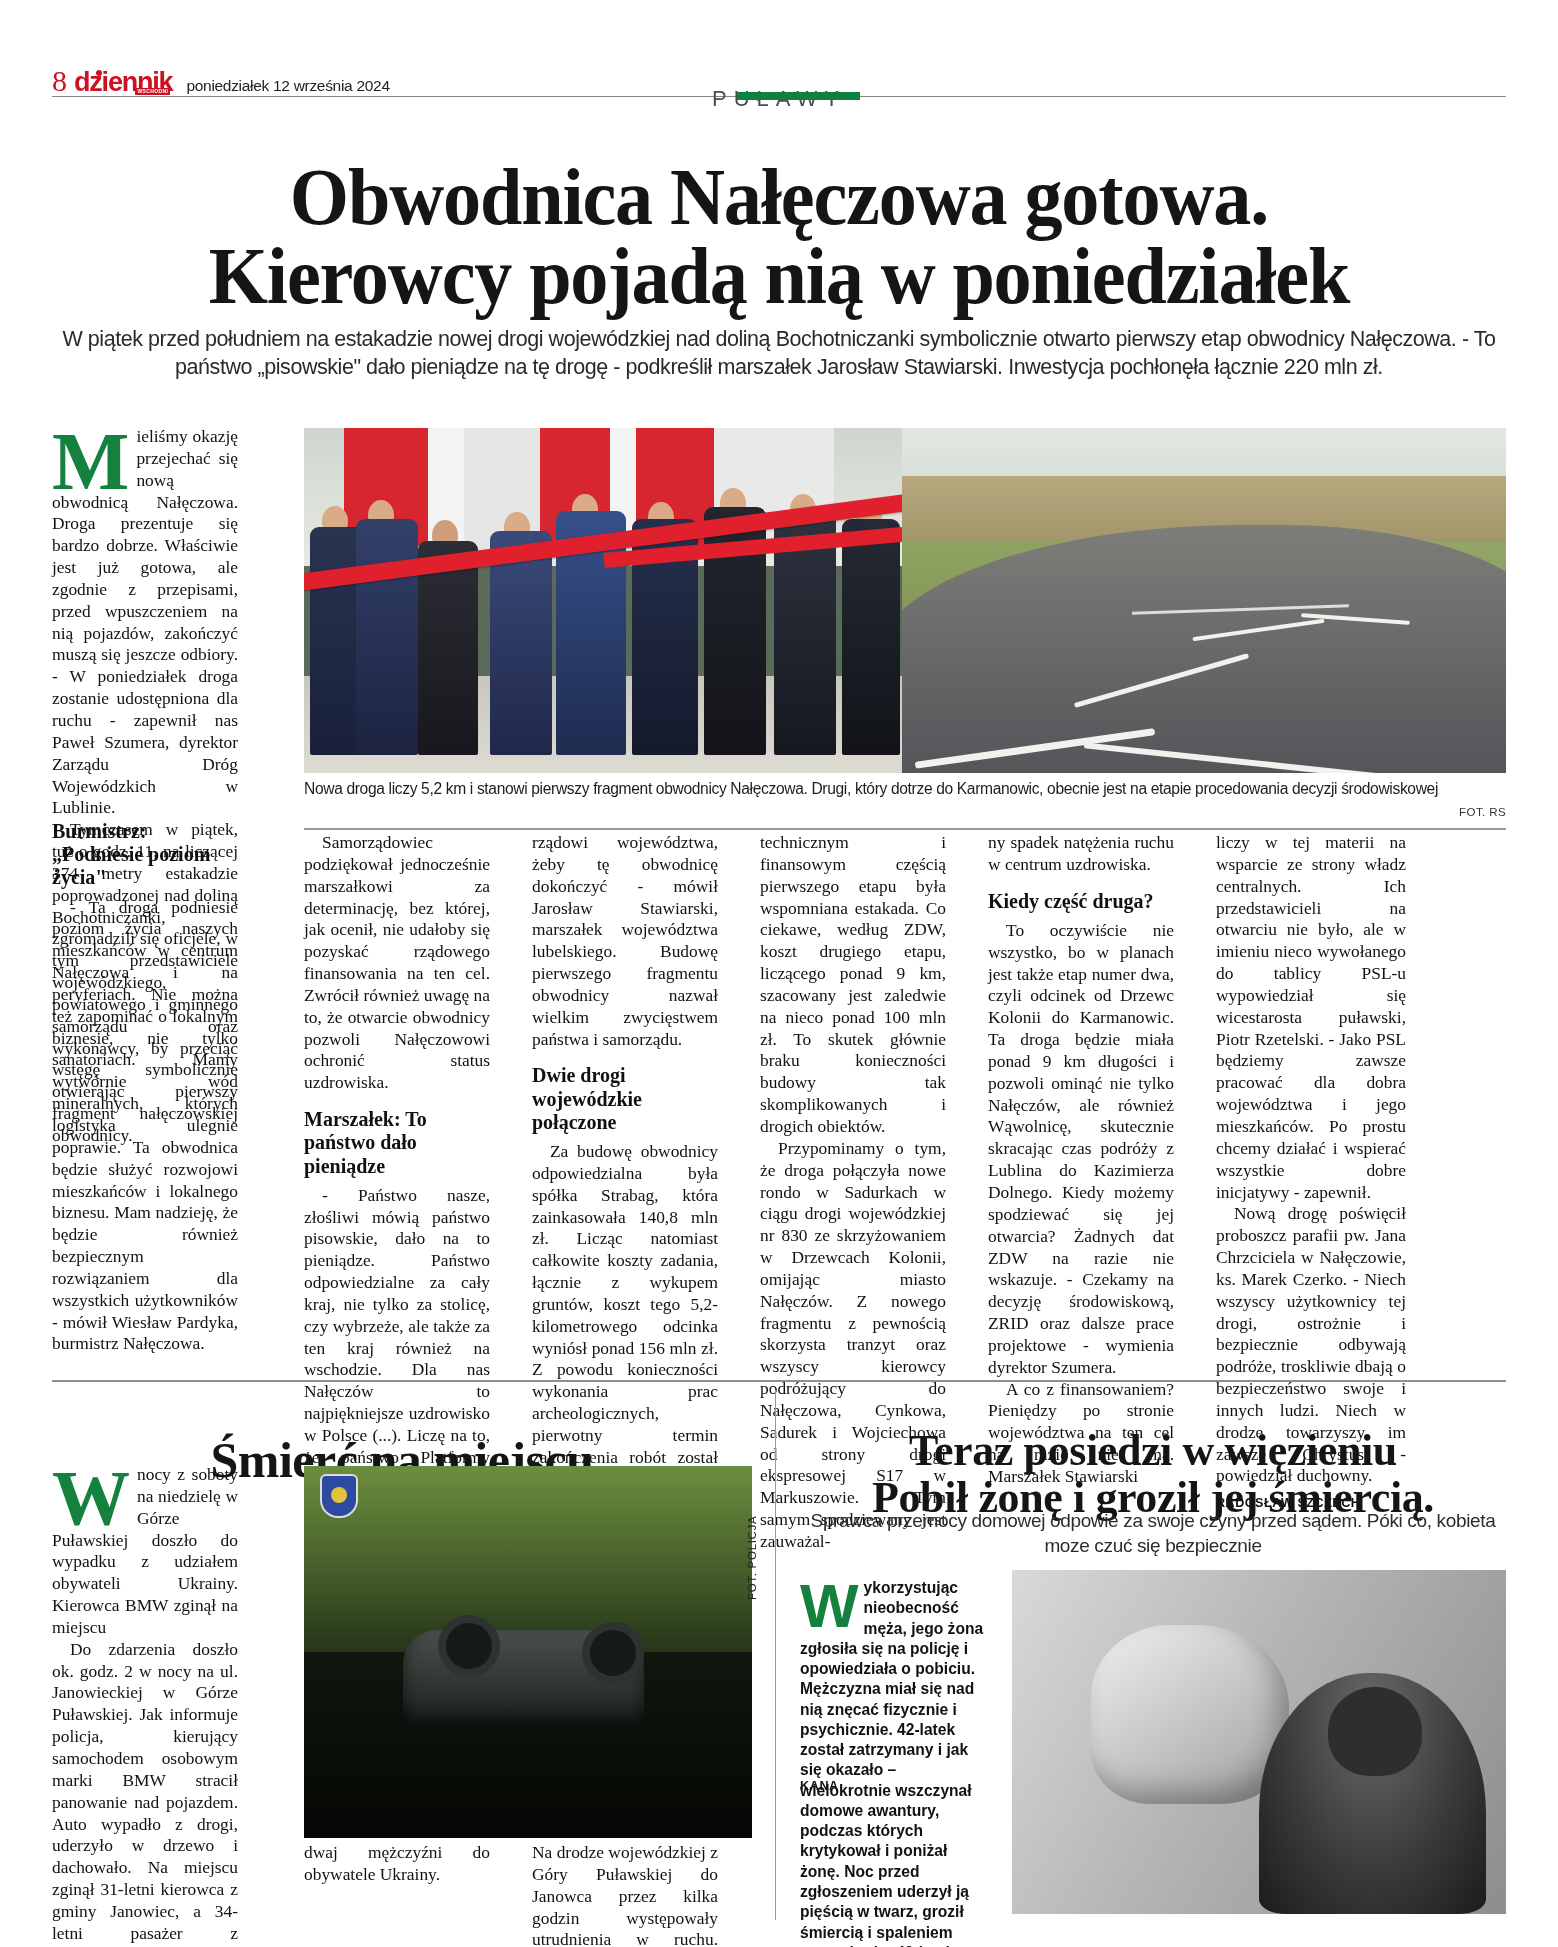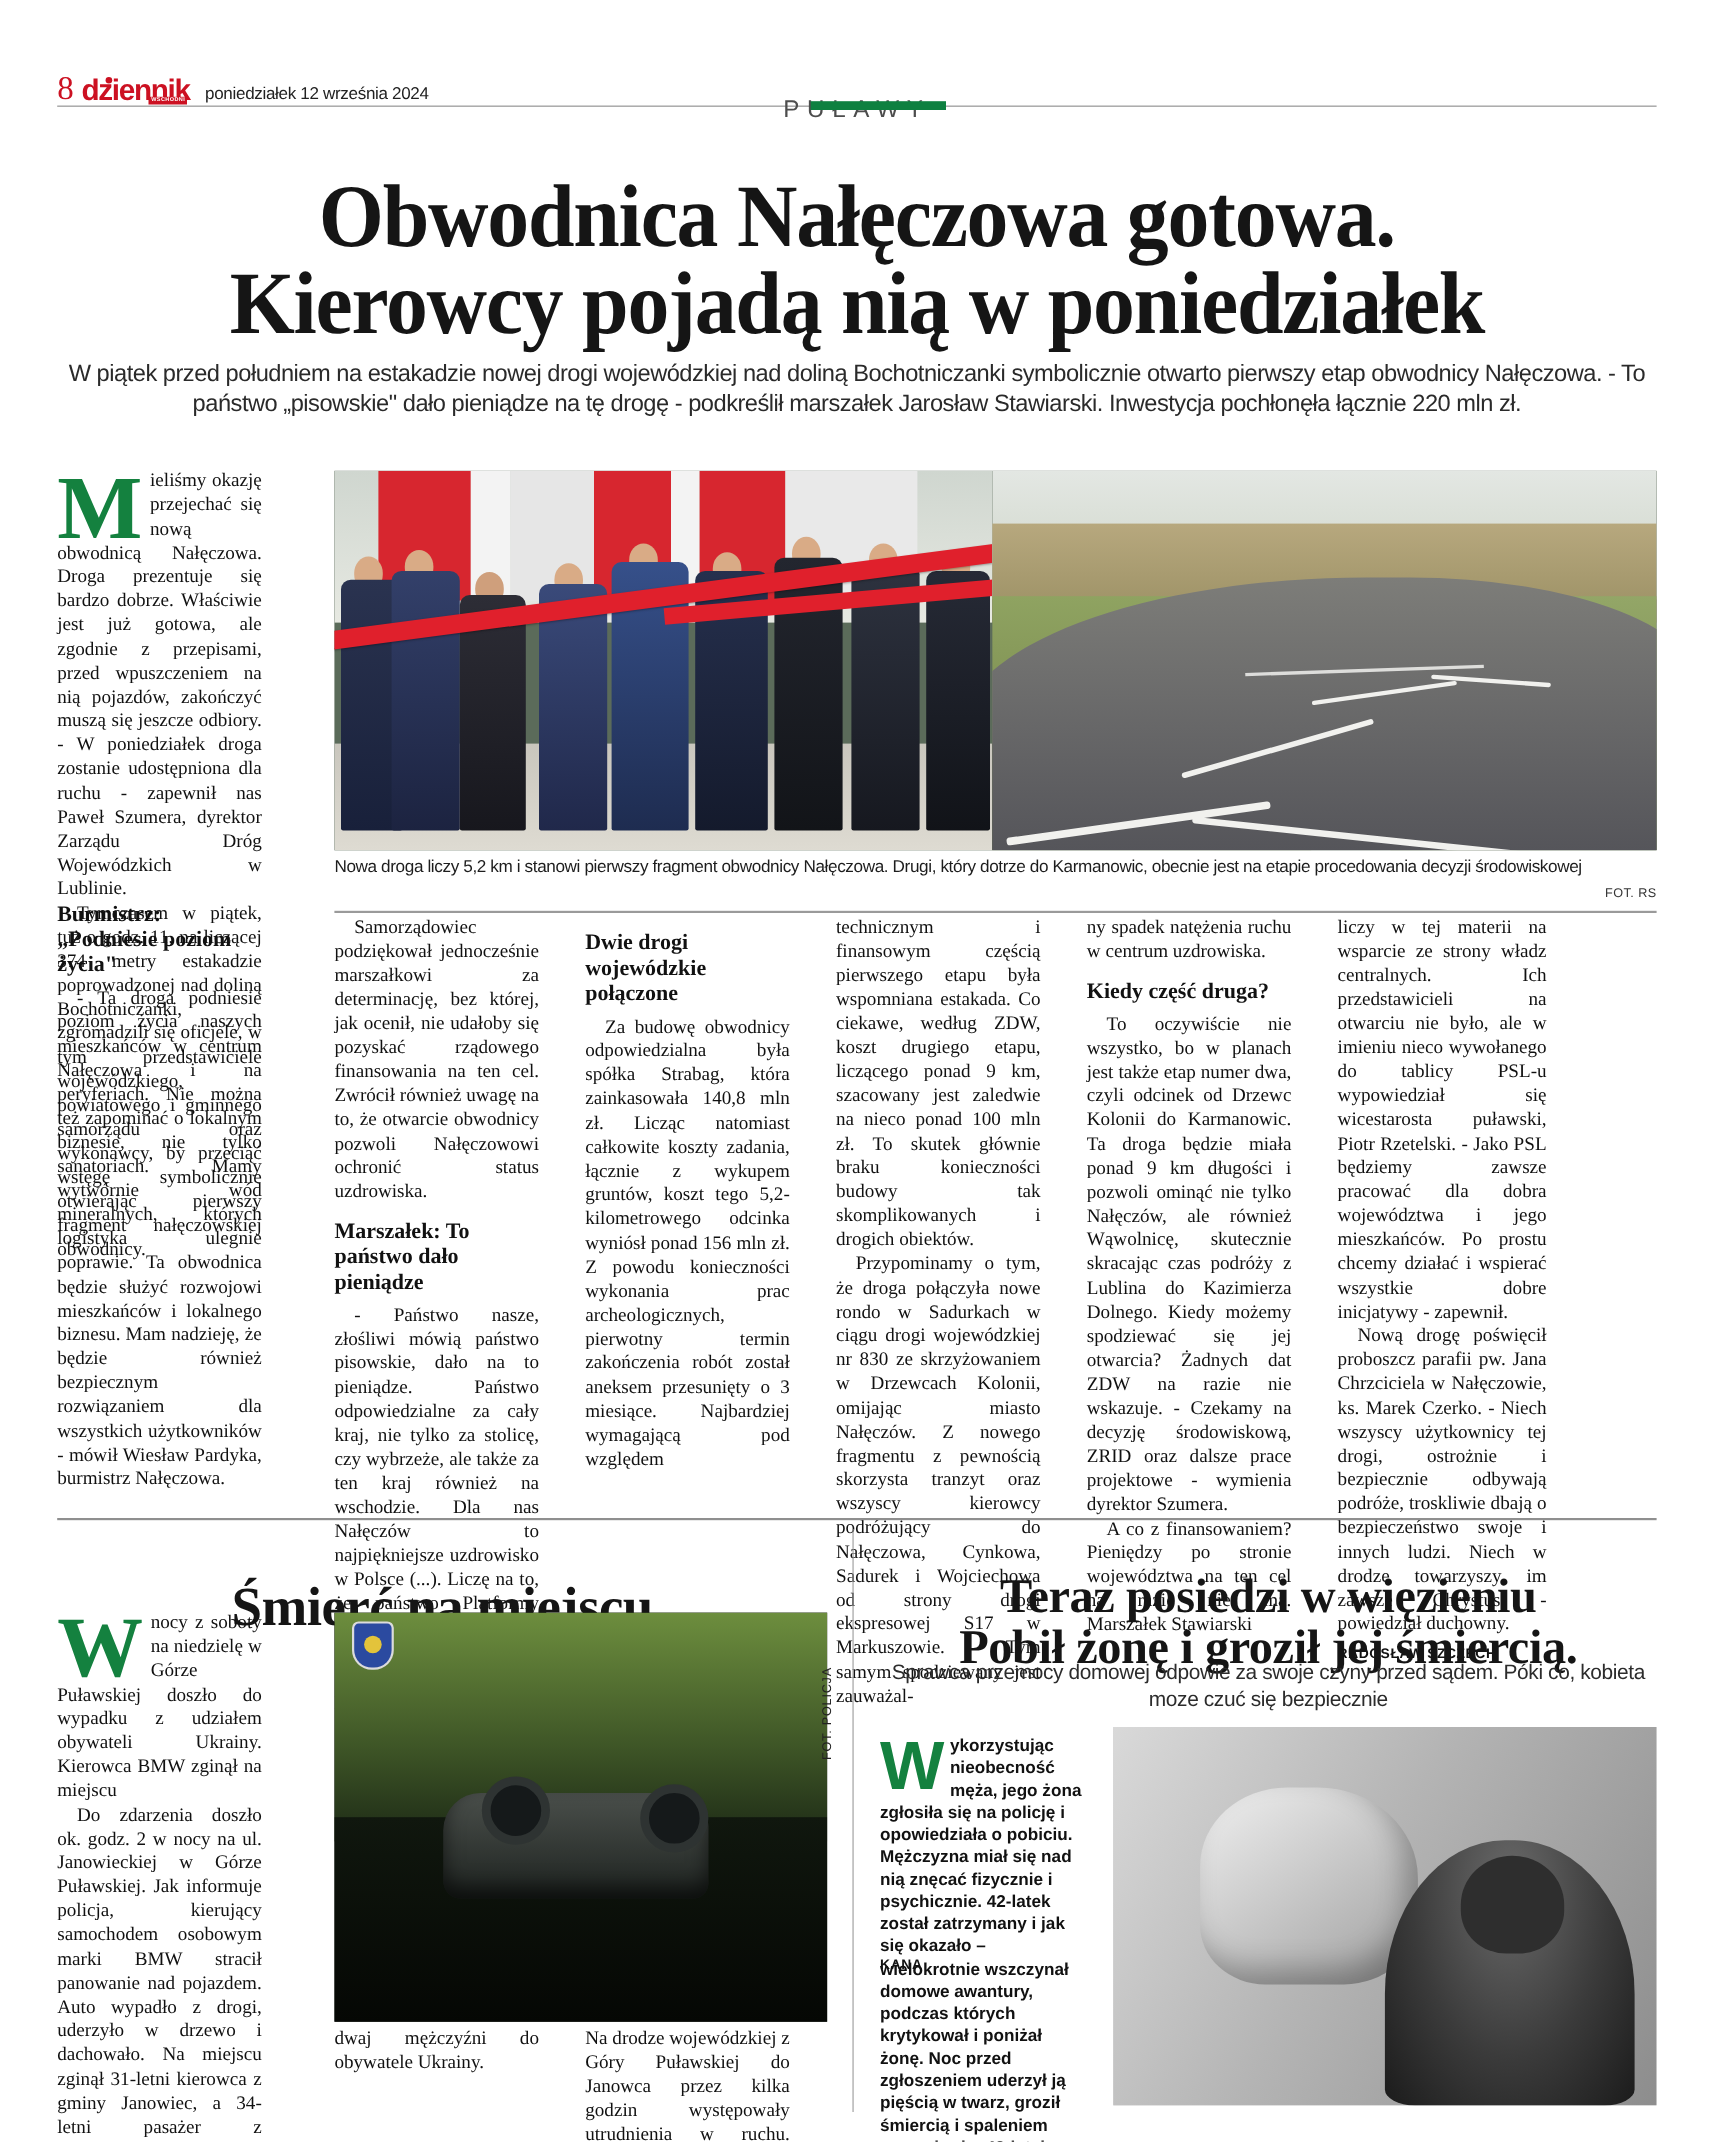--- a/index.html
+++ b/index.html
@@ -375,20 +375,21 @@
     <p><span>- Ta droga podniesie poziom życia naszych mieszkańców w centrum Nałęczowa i na peryferiach. Nie można też zapominać o lokalnym biznesie, nie tylko sanatoriach. Mamy wytwórnie wód mineralnych, których logistyka ulegnie poprawie. Ta obwodnica będzie służyć rozwojowi mieszkańców i lokalnego biznesu. Mam nadzieję, że będzie również bezpiecznym rozwiązaniem dla wszystkich użytkowników - mówił Wiesław Pardyka, burmistrz Nałęczowa.</span></p>
   </div>
 
   <div class="col c2">
     <p><span>Samorządowiec podziękował jednocześnie marszałkowi za determinację, bez której, jak ocenił, nie udałoby się pozyskać rządowego finansowania na ten cel. Zwrócił również uwagę na to, że otwarcie obwodnicy pozwoli Nałęczowowi ochronić status uzdrowiska.</span></p>
     <h3>Marszałek: To państwo dało pieniądze</h3>
     <p><span>- Państwo nasze, złośliwi mówią państwo pisowskie, dało na to pieniądze. Państwo odpowiedzialne za cały kraj, nie tylko za stolicę, czy wybrzeże, ale także za ten kraj również na wschodzie. Dla nas Nałęczów to najpiękniejsze uzdrowisko w Polsce (...). Liczę na to, że państwo Platformy Obywatelskiej, Polski 2050, Polskiego Stronnictwa Ludowego, pomoże samo-</span></p>
   </div>
 
   <div class="col c3">
+    <p class="noind"><span>rządowi województwa, żeby tę obwodnicę dokończyć - mówił Jarosław Stawiarski, marszałek województwa lubelskiego. Budowę pierwszego fragmentu obwodnicy nazwał wielkim zwycięstwem państwa i samorządu.</span></p>
     <h3>Dwie drogi wojewódzkie połączone</h3>
     <p><span>Za budowę obwodnicy odpowiedzialna była spółka Strabag, która zainkasowała 140,8 mln zł. Licząc natomiast całkowite koszty zadania, łącznie z wykupem gruntów, koszt tego 5,2-kilometrowego odcinka wyniósł ponad 156 mln zł. Z powodu konieczności wykonania prac archeologicznych, pierwotny termin zakończenia robót został aneksem przesunięty o 3 miesiące. Najbardziej wymagającą pod względem</span></p>
   </div>
 
   <div class="col c4">
     <p class="noind"><span>technicznym i finansowym częścią pierwszego etapu była wspomniana estakada. Co ciekawe, według ZDW, koszt drugiego etapu, liczącego ponad 9 km, szacowany jest zaledwie na nieco ponad 100 mln zł. To skutek głównie braku konieczności budowy tak skomplikowanych i drogich obiektów.</span></p>
     <p><span>Przypominamy o tym, że droga połączyła nowe rondo w Sadurkach w ciągu drogi wojewódzkiej nr 830 ze skrzyżowaniem w Drzewcach Kolonii, omijając miasto Nałęczów. Z nowego fragmentu z pewnością skorzysta tranzyt oraz wszyscy kierowcy podróżujący do Nałęczowa, Cynkowa, Sadurek i Wojciechowa od strony drogi ekspresowej S17 w Markuszowie. Tym samym spodziewany jest zauważal-</span></p>
   </div>
 
   <div class="col c5">

